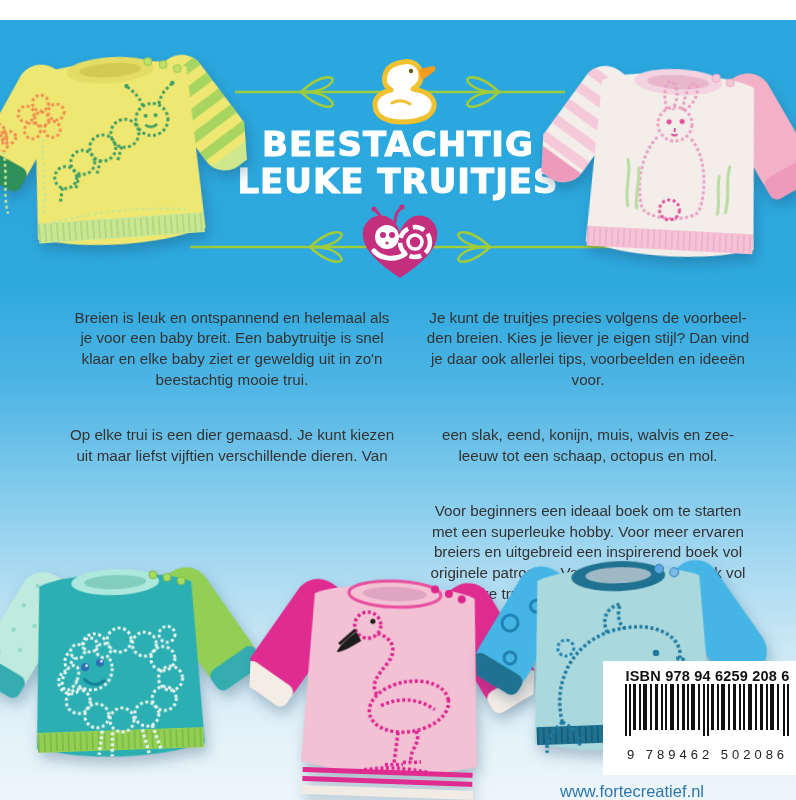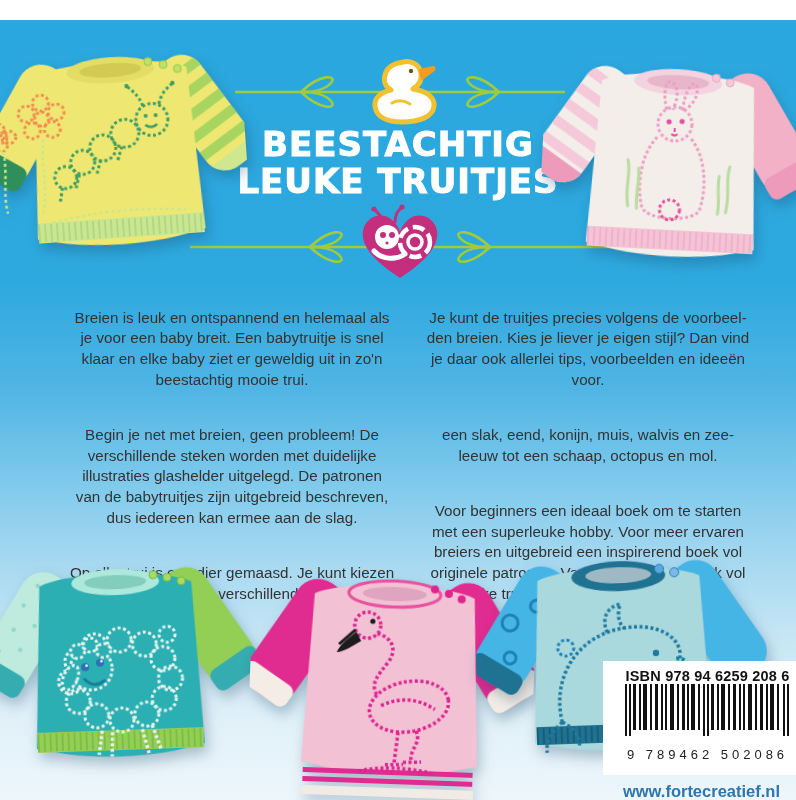--- a/index.html
+++ b/index.html
@@ -31,21 +31,21 @@
   .sw-flamingo{left:250px;top:522px;z-index:4;transform:rotate(2deg);}
   .sw-dolphin{left:476px;top:508px;z-index:5;transform:rotate(-2deg);}
   .isbn-box{
     position:absolute;left:603px;top:641px;width:193px;height:114px;
     background:#ffffff;z-index:6;text-align:center;padding-left:8px;
   }
   .isbn-label{font-size:14.5px;font-weight:600;color:#111111;margin-top:7px;letter-spacing:.2px;}
   .isbn-digits{font-size:13px;color:#222222;letter-spacing:4px;margin-top:1px;}
   .url{
     position:absolute;left:560px;top:762px;width:220px;padding-right:16px;
-    text-align:right;z-index:6;color:#2e76ad;font-size:16.5px;font-weight:bold;
+    z-index:6;color:#2e76ad;font-size:16.5px;font-weight:normal;
   }
 </style>
 </head>
 <body>
 
 <div class="page">
 
   <svg class="vine" style="left:235px;top:50px;" width="330" height="44" viewBox="0 0 330 44">
     <g stroke="#9fcb3c" stroke-width="2.6" fill="none" stroke-linecap="round">
       <path d="M0,22 H330"></path>
@@ -90,25 +90,20 @@
     <path d="M20,47 C27,55 41,57 51,50" stroke="#ffffff" stroke-width="5" fill="none" stroke-linecap="round"></path>
     <circle cx="61" cy="38" r="15" stroke="#ffffff" stroke-width="4.5" fill="none" stroke-dasharray="12 5"></circle>
     <circle cx="61" cy="38" r="7" stroke="#ffffff" stroke-width="3.5" fill="none"></circle>
   </svg>
 
   <div class="col col-left">
     <p>Breien is leuk en ontspannend en helemaal als
 je voor een baby breit. Een babytruitje is snel
 klaar en elke baby ziet er geweldig uit in zo'n
 beestachtig mooie trui.</p>
-    <p>Begin je net met breien, geen probleem! De
-verschillende steken worden met duidelijke
-illustraties glashelder uitgelegd. De patronen
-van de babytruitjes zijn uitgebreid beschreven,
-dus iedereen kan ermee aan de slag.</p>
     <p>Op elke trui is een dier gemaasd. Je kunt kiezen
 uit maar liefst vijftien verschillende dieren. Van</p>
   </div>
   <div class="col col-right">
     <p>Je kunt de truitjes precies volgens de voorbeel-
 den breien. Kies je liever je eigen stijl? Dan vind
 je daar ook allerlei tips, voorbeelden en ideeën
 voor.</p>
     <p>een slak, eend, konijn, muis, walvis en zee-
 leeuw tot een schaap, octopus en mol.</p>

